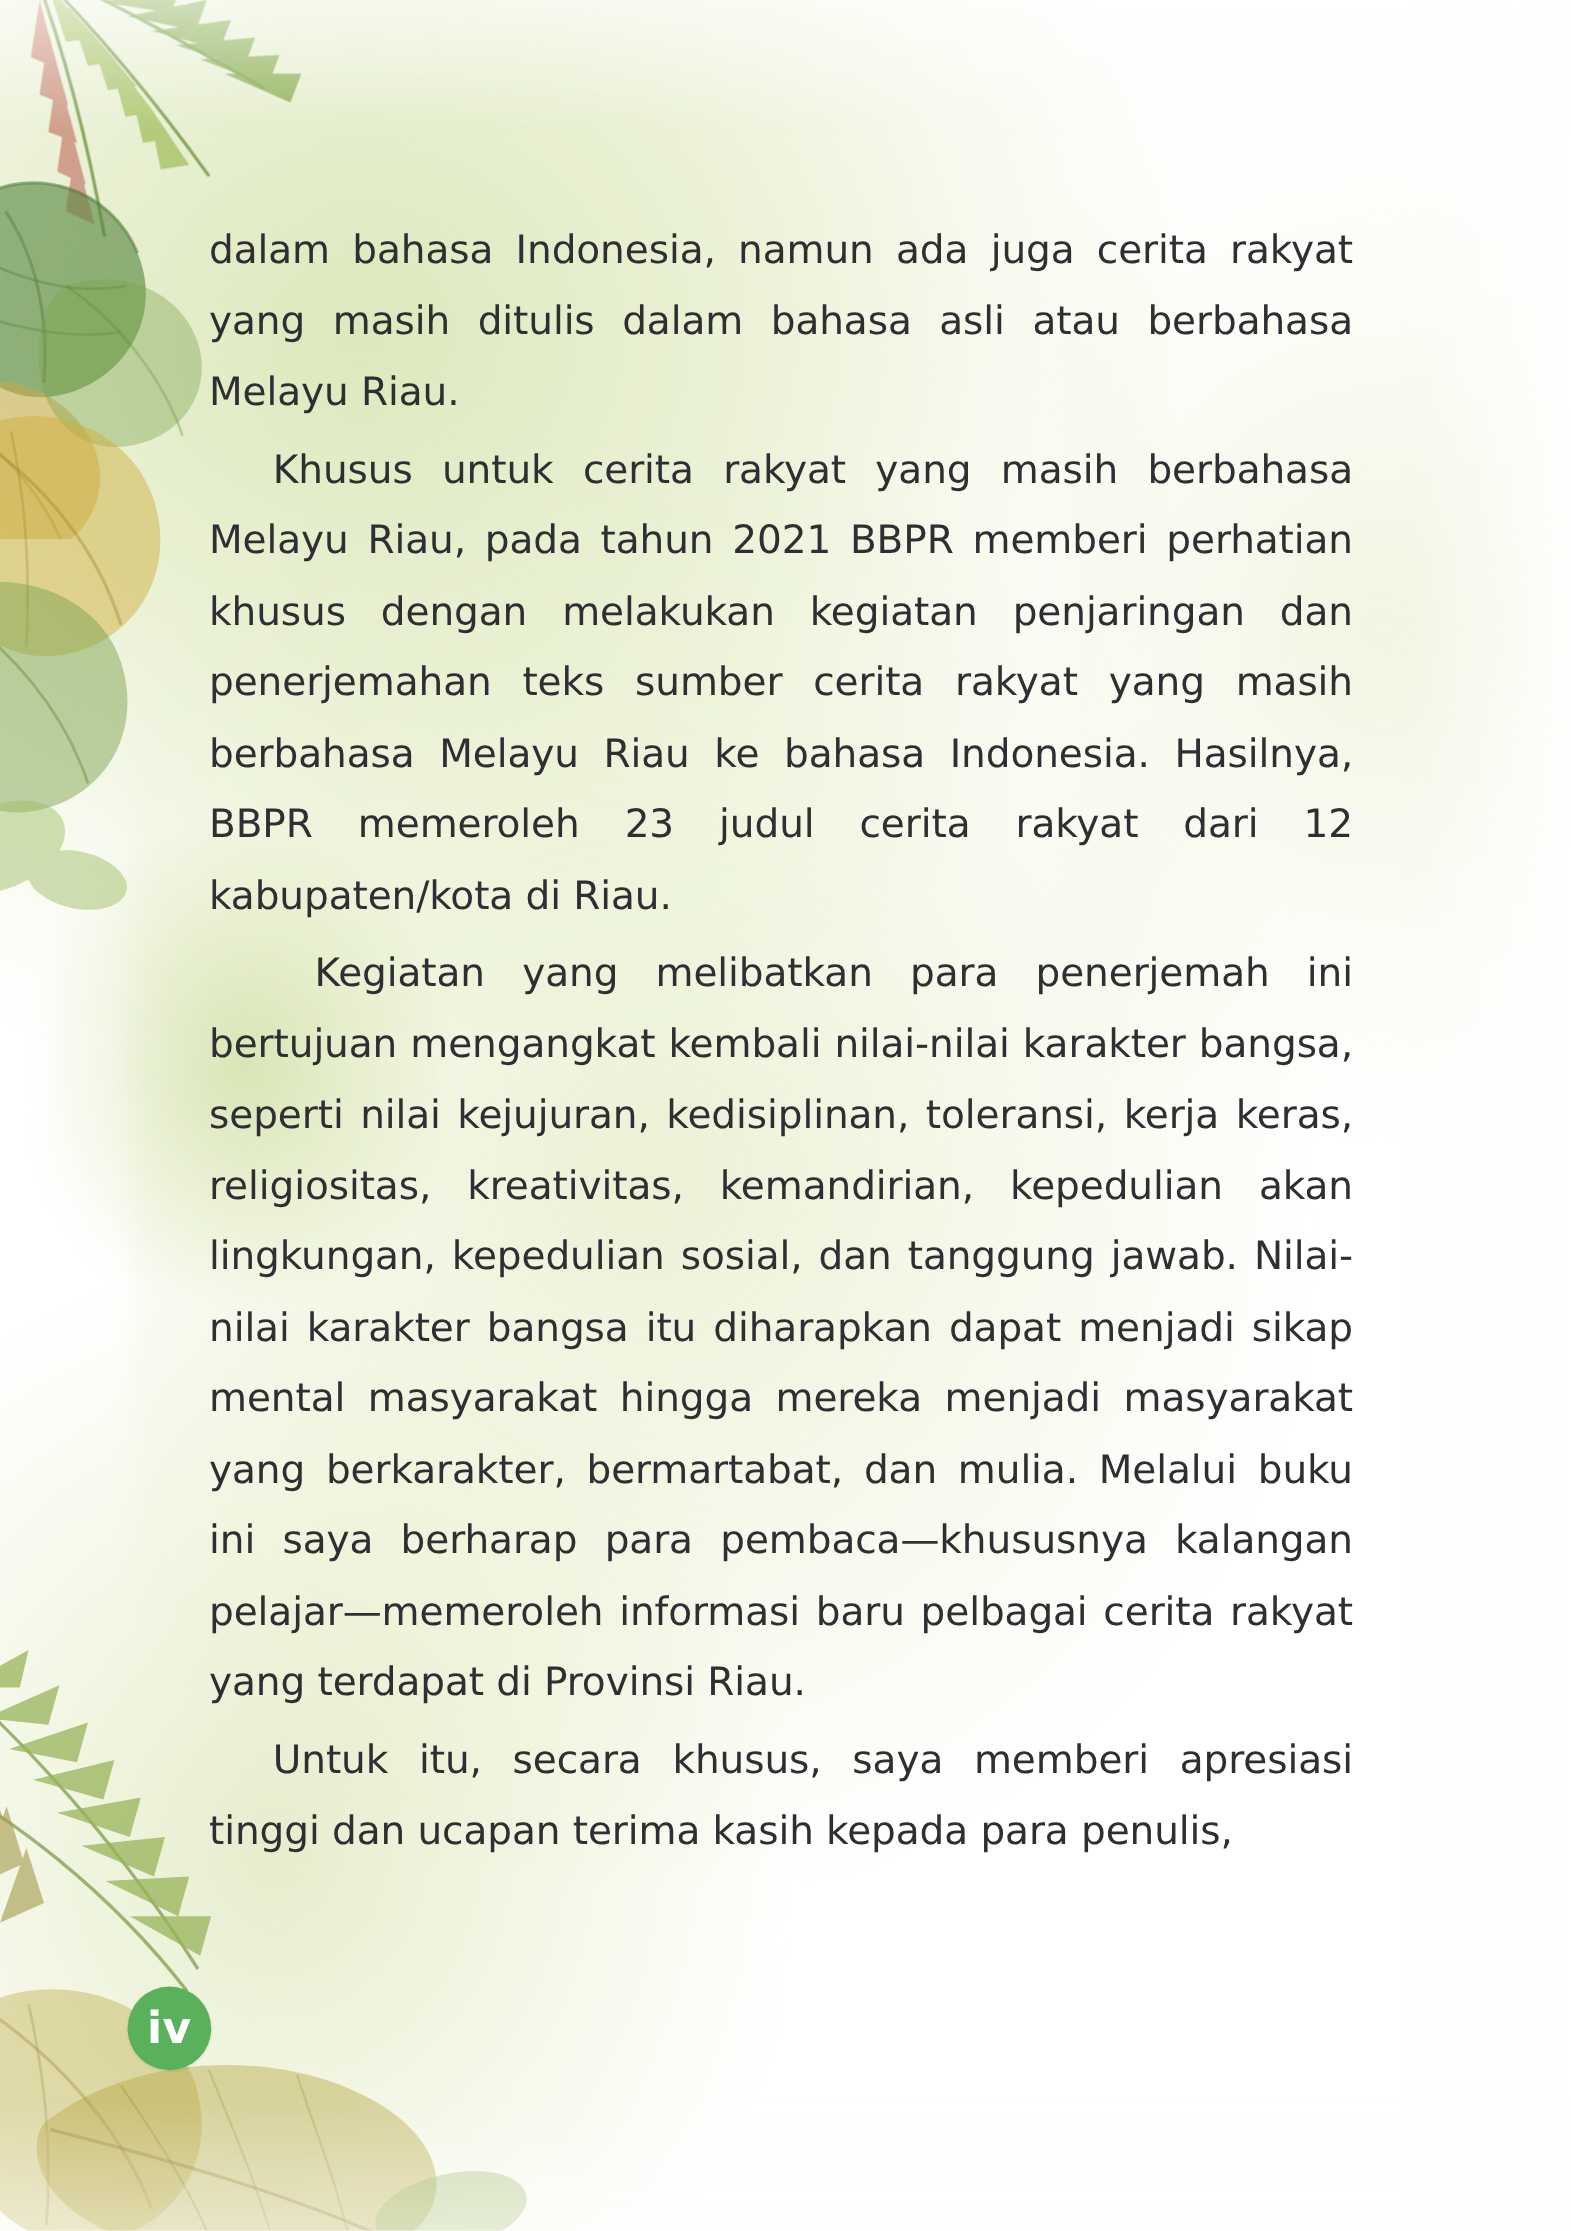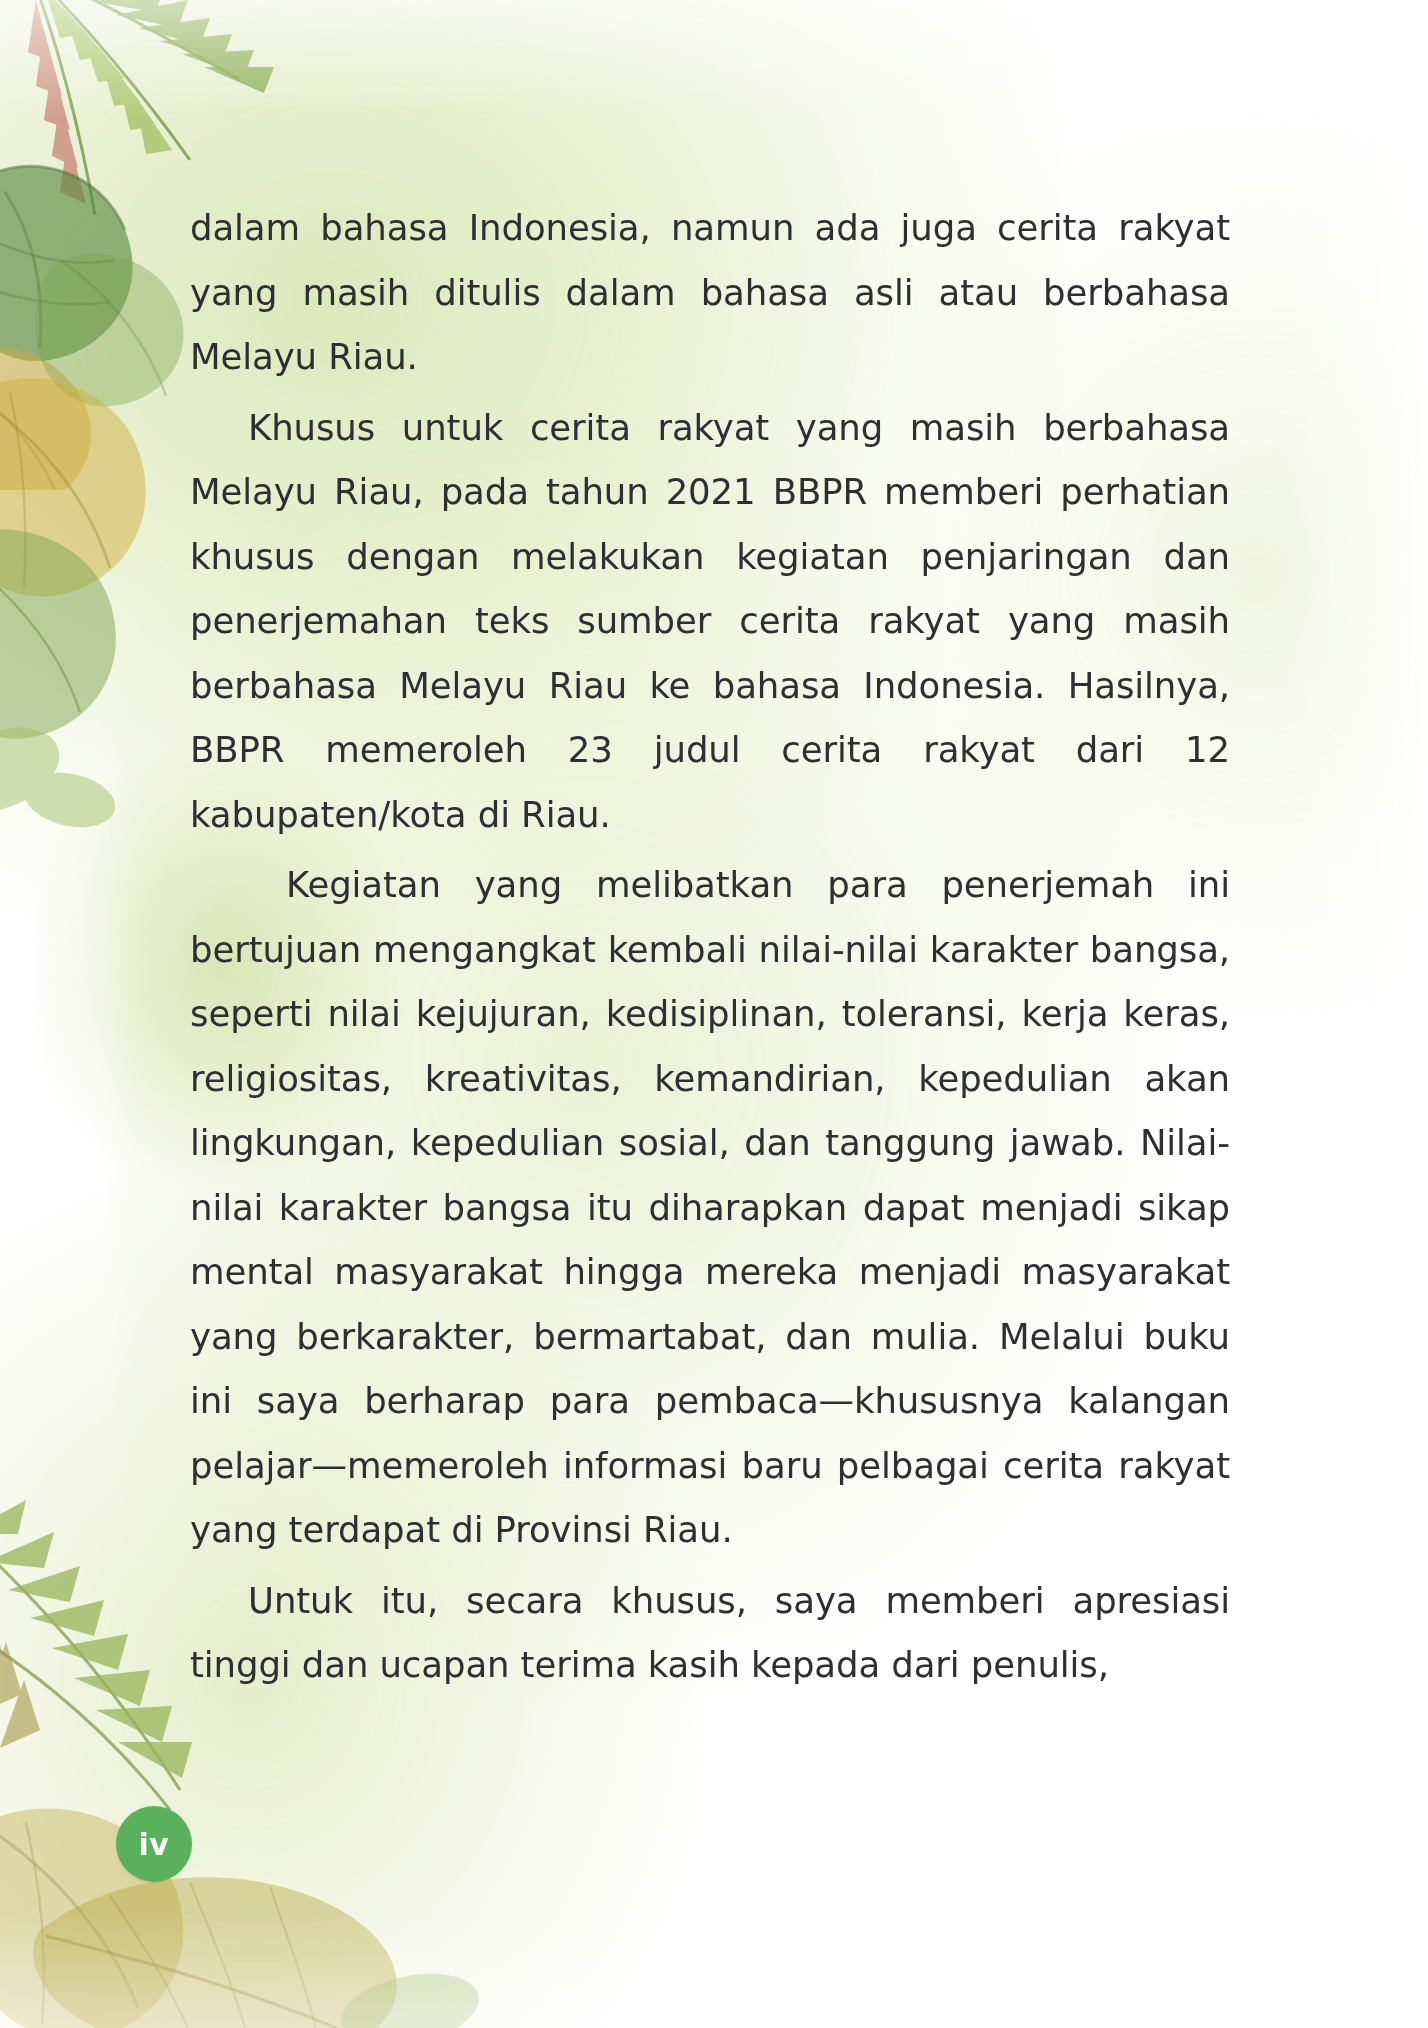--- a/index.html
+++ b/index.html
@@ -126,21 +126,21 @@
   .page-number {
     position: absolute;
     left: 116px;
     top: 1806px;
     width: 76px;
     height: 76px;
     border-radius: 50%;
     background: #59b25b;
     color: #ffffff;
     font-family: "DejaVu Sans", sans-serif;
-    font-size: 30px;
+    font-size: 40px;
     font-weight: 700;
     display: flex;
     align-items: center;
     justify-content: center;
     letter-spacing: 0.5px;
     box-shadow: 0 1px 3px rgba(0,0,0,0.10);
   }
 </style>
 </head>
 <body>
@@ -275,18 +275,18 @@
       </g>
     </svg>
   </div>
 
   <div class="edge-fade"></div>
 
   <div class="content">
     <p class="para">dalam bahasa Indonesia, namun ada juga cerita rakyat yang masih ditulis dalam bahasa asli atau berbahasa Melayu Riau.</p>
     <p class="para indent-sm">Khusus untuk cerita rakyat yang masih berbahasa Melayu Riau, pada tahun 2021 BBPR memberi perhatian khusus dengan melakukan kegiatan penjaringan dan penerjemahan teks sumber cerita rakyat yang masih berbahasa Melayu Riau ke bahasa Indonesia. Hasilnya, BBPR memeroleh 23 judul cerita rakyat dari 12 kabupaten/kota di Riau.</p>
     <p class="para indent-lg">Kegiatan yang melibatkan para penerjemah ini bertujuan mengangkat kembali nilai-nilai karakter bangsa, seperti nilai kejujuran, kedisiplinan, toleransi, kerja keras, religiositas, kreativitas, kemandirian, kepedulian akan  lingkungan, kepedulian sosial, dan tanggung jawab. Nilai-nilai karakter bangsa  itu diharapkan dapat menjadi sikap mental masyarakat hingga mereka menjadi masyarakat yang berkarakter, bermartabat, dan mulia. Melalui buku ini saya berharap para pembaca—khususnya kalangan pelajar—memeroleh informasi baru pelbagai cerita rakyat yang terdapat di Provinsi Riau.</p>
-    <p class="para indent-sm">Untuk itu, secara khusus, saya memberi apresiasi tinggi dan ucapan terima kasih kepada dari penulis,</p>
+    <p class="para indent-sm">Untuk itu, secara khusus, saya memberi apresiasi tinggi dan ucapan terima kasih kepada para penulis,</p>
   </div>
 
   <div class="page-number">iv</div>
 
 </div>
 
 </body></html>

